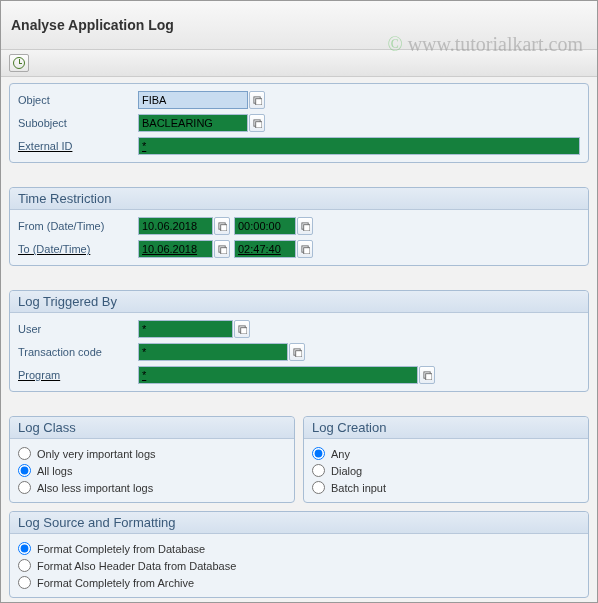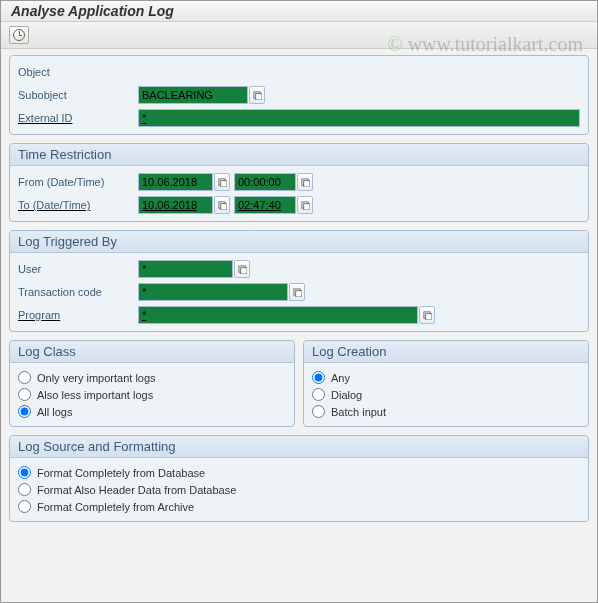--- a/index.html
+++ b/index.html
@@ -7,25 +7,24 @@
     font-family: Arial, sans-serif;
     font-size: 11px;
     background: #f2f2f2;
     width: 598px;
     height: 603px;
     position: relative;
     border: 1px solid #999;
   }
   .header {
     background: linear-gradient(to bottom, #f8f8f8, #e8e8e8);
-    padding: 2px 10px;
+    padding: 16px 10px;
     border-bottom: 1px solid #ccc;
     font-size: 14px;
     font-weight: bold;
-    font-style: italic;
     color: #333;
   }
   .toolbar {
     background: linear-gradient(to bottom, #f4f4f4, #e4e4e4);
     padding: 4px 8px;
     border-bottom: 1px solid #ccc;
   }
   .toolbar-btn {
     display: inline-flex;
     align-items: center;
@@ -46,21 +45,21 @@
   .clock-icon::before, .clock-icon::after {
     content: ""; position: absolute; background: #4a7a2a;
   }
   .clock-icon::before { width: 1px; height: 4px; left: 5px; top: 1px; }
   .clock-icon::after { width: 3px; height: 1px; left: 5px; top: 5px; }
   .content { padding: 6px 8px 8px 8px; }
   .group {
     border: 1px solid #a8bdd4;
     border-radius: 4px;
     background: #eef3f8;
-    margin-bottom: 8px;
+    margin-bottom: 24px;
   }
   .group-header {
     background: linear-gradient(to bottom, #e4ecf5, #d4e0ee);
     border-bottom: 1px solid #b8c8db;
     border-radius: 4px 4px 0 0;
     padding: 3px 8px;
     color: #3a5a7a;
     font-size: 13px;
   }
   .group-body { padding: 6px 8px; }
@@ -139,20 +138,29 @@
 <div class="watermark">
   <span class="c">©</span><span> www.tutorialkart.com</span>
 </div>
 
 <div class="content">
 
   <div class="group">
     <div class="group-body">
       <div class="row">
         <div class="label">Object</div>
+        <div class="field">
+          <input type="text" class="sel" style="width: 110px;" value="FIBA">
+          <span class="f4">
+            <svg viewBox="0 0 10 10">
+                <rect x="1" y="1" width="7" height="7" fill="none" stroke="#666"></rect>
+                <rect x="3" y="3" width="7" height="7" fill="#fff" stroke="#666"></rect>
+              </svg>
+          </span>
+        </div>
       </div>
       <div class="row">
         <div class="label">Subobject</div>
         <div class="field">
           <input type="text" style="width: 110px;" value="BACLEARING">
           <span class="f4">
             <svg viewBox="0 0 10 10">
                 <rect x="1" y="1" width="7" height="7" fill="none" stroke="#666"></rect>
                 <rect x="3" y="3" width="7" height="7" fill="#fff" stroke="#666"></rect>
               </svg>
@@ -256,26 +264,26 @@
 
   <div class="two-col">
     <div class="group">
       <div class="group-header">Log Class</div>
       <div class="group-body">
         <label class="radio-row">
           <input type="radio" name="logclass" style="">
           <span>Only very important logs</span>
         </label>
         <label class="radio-row">
+          <input type="radio" name="logclass" checked="" style="">
+          <span>All logs</span>
+        </label>
+        <label class="radio-row">
           <input type="radio" name="logclass" style="">
           <span>Also less important logs</span>
-        </label>
-        <label class="radio-row">
-          <input type="radio" name="logclass" checked="" style="">
-          <span>All logs</span>
         </label>
       </div>
     </div>
 
     <div class="group">
       <div class="group-header">Log Creation</div>
       <div class="group-body">
         <label class="radio-row">
           <input type="radio" name="logcreation" checked="" style="">
           <span>Any</span>

